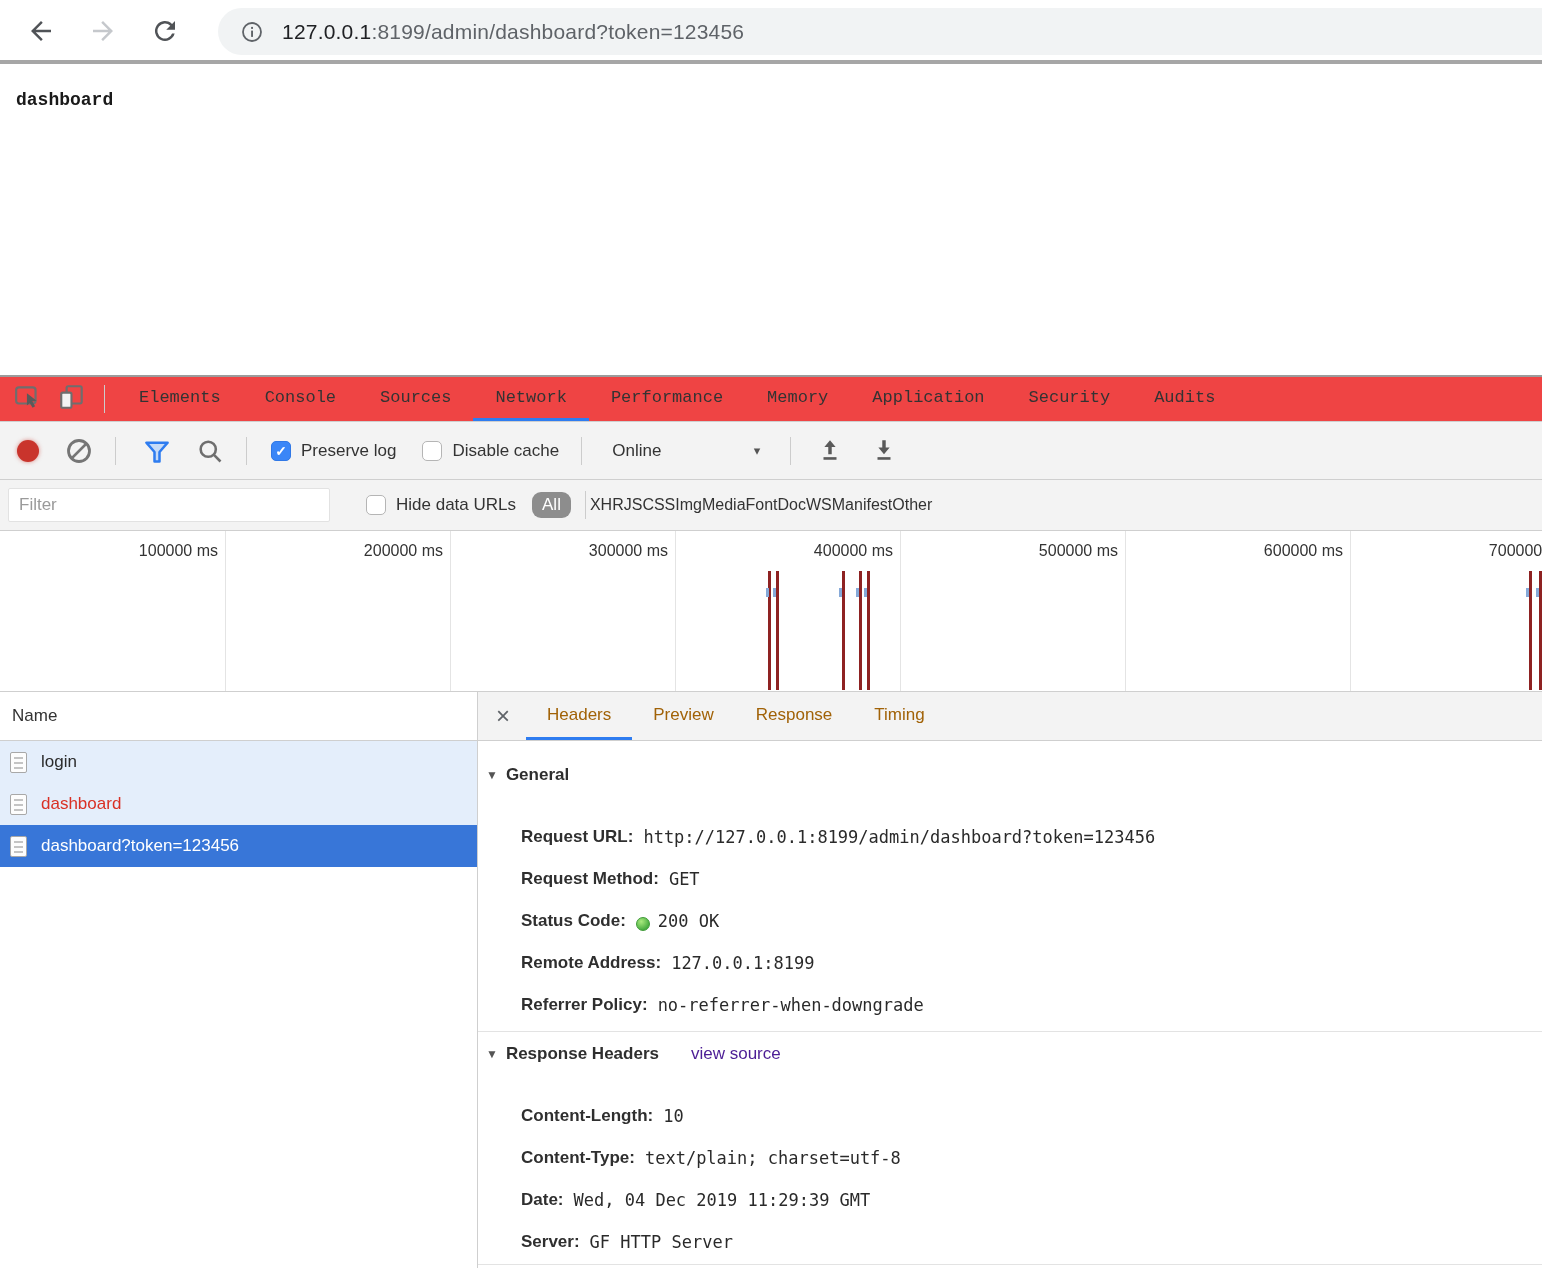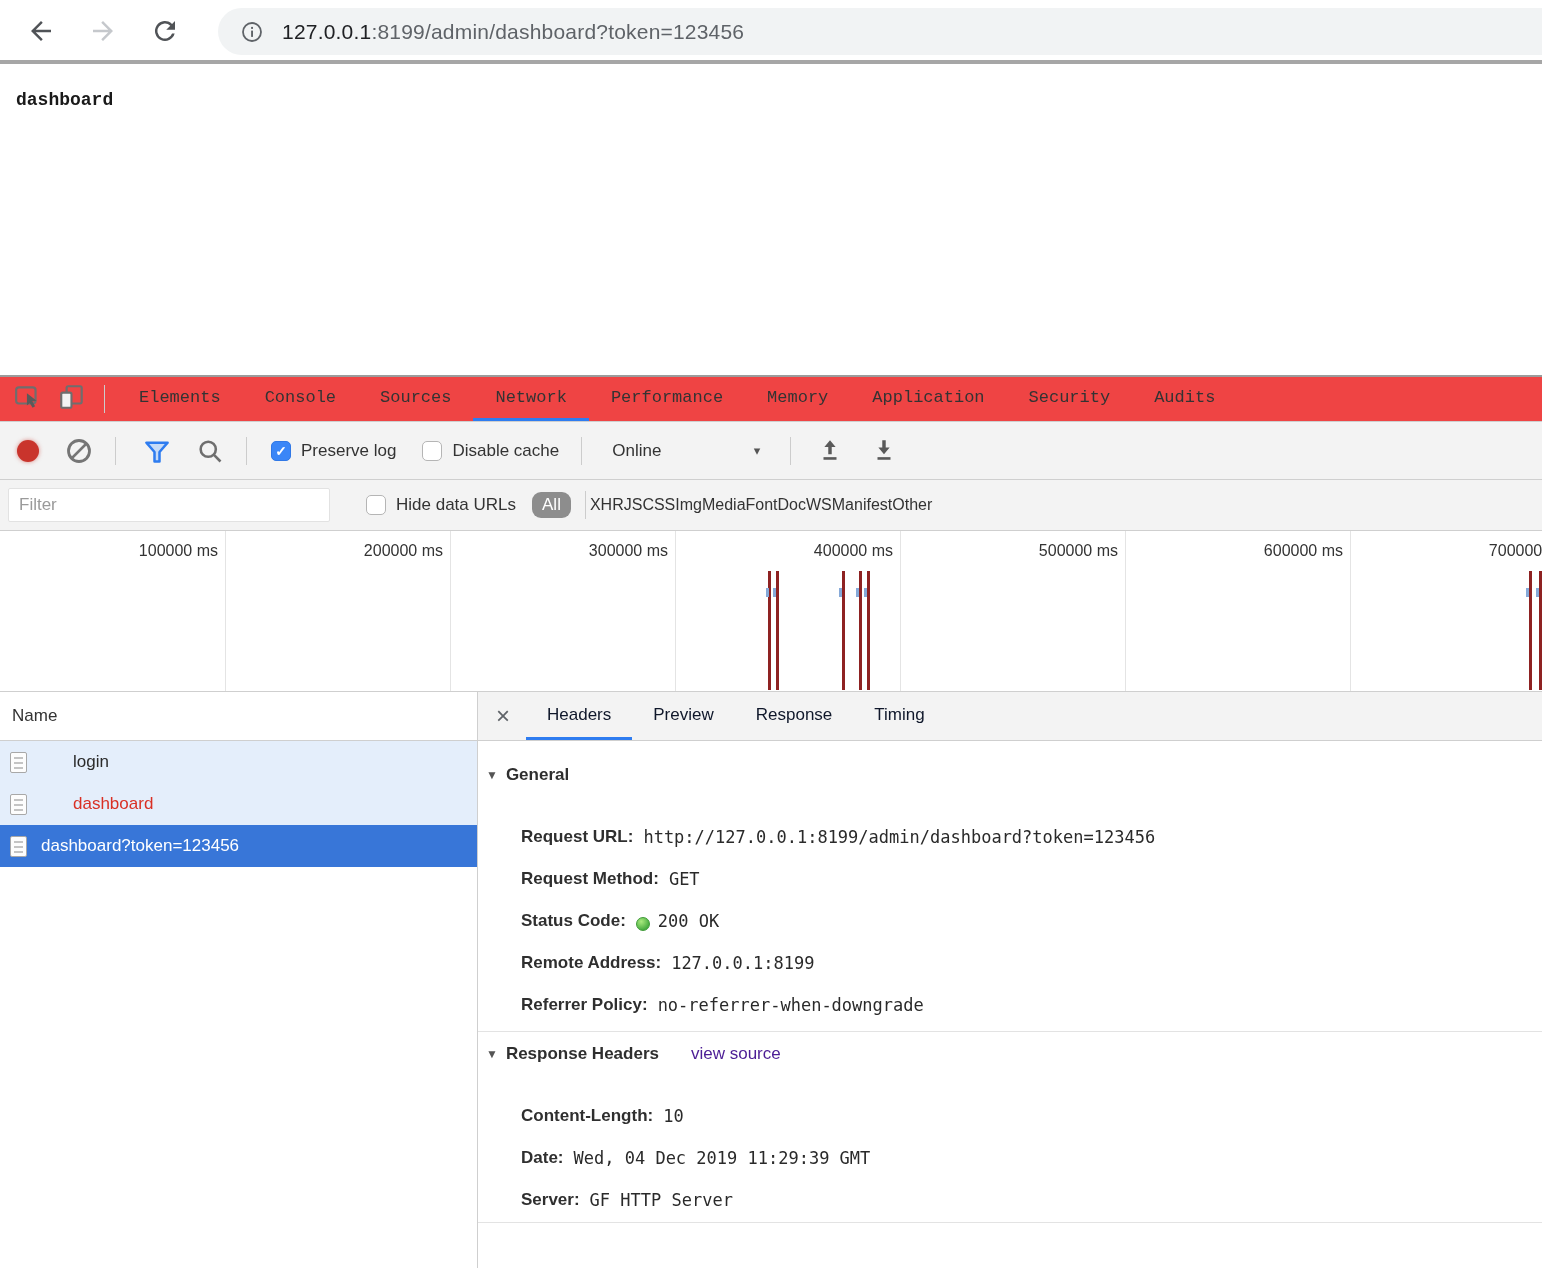--- a/index.html
+++ b/index.html
@@ -69,36 +69,36 @@
   .ov-grid { position:absolute; top:0; bottom:0; width:1px; background:#e4e4e4; }
   .ov-label { position:absolute; top:11px; font-size:16px; color:#333; white-space:nowrap; }
   .ov-redbar { position:absolute; top:40px; height:119px; width:3px; background:#8e2222; }
   .ov-tick { position:absolute; top:57px; height:9px; width:3px; background:#86a9d8; }
 
   .dt-main { height:576px; display:flex; }
   .left-col { width:478px; border-right:1px solid #cfcfcf; flex:none; }
   .name-header { height:49px; border-bottom:1px solid #cfcfcf; display:flex; align-items:center;
                  padding-left:12px; font-size:17px; color:#333; background:#fff; }
   .req-row { height:42px; display:flex; align-items:center; padding-left:10px; cursor:pointer; }
-  .req-row.tint { background:#e4eefb;gap:32px; }
+  .req-row.tint { background:#e4eefb; }
   .req-row.selected { background:#3876d8; }
   .req-row .doc-icon { width:17px; height:21px; background:#fdfdfd; border:1px solid #a8a8a8;
                        border-radius:2px; position:relative; flex:none; }
   .req-row .doc-icon::before { content:""; position:absolute; left:3px; right:3px; top:4px; height:13px;
           background:repeating-linear-gradient(#c4c4c4 0 2px, transparent 2px 5px); }
   .req-name { margin-left:14px; font-size:17px; color:#2b2b2b; white-space:nowrap; }
   .req-name.error { color:#d93025; }
   .req-row.selected .req-name { color:#fff; }
 
   .right-pane { flex:1; display:flex; flex-direction:column; overflow:hidden; }
   .detail-tabbar { height:49px; background:#f3f3f3; border-bottom:1px solid #cfcfcf;
                    display:flex; align-items:stretch; flex:none; }
   .close-x { display:flex; align-items:center; padding:0 16px 0 18px; font-size:24px; color:#5f6368;
              cursor:pointer; }
-  .detail-tab { display:flex; align-items:center; padding:0 21px; font-size:17px; color:#0f172a;
+  .detail-tab { display:flex; align-items:center; padding:0 21px; font-size:17px; color:#a16207;
                 border-bottom:3px solid transparent; cursor:pointer; }
   .detail-tab.active { border-bottom-color:#2e7cf0; }
 
   .detail-body { flex:1; background:#fff; overflow:hidden; }
   .section-head { height:44px; margin-top:12px; display:flex; align-items:center; padding-left:8px; }
   .disclosure { font-size:12px; color:#555; margin-right:8px; }
   .section-title { font-size:17px; font-weight:bold; color:#2f2f2f; }
   .view-source { font-size:17px; color:#4c1d95; margin-left:32px; cursor:pointer; }
   .kv { height:42px; display:flex; align-items:flex-end; margin-left:43px; }
   .kv:first-of-type { margin-top:0; }
@@ -332,20 +332,24 @@
           <span class="disclosure">▼</span>
           <span class="section-title">Response Headers</span>
           <span class="view-source">view source</span>
         </div>
         <div class="spacer8"></div>
         <div class="kv">
           <span class="k">Content-Length:</span>
           <span class="v">10</span>
         </div>
         <div class="kv">
+          <span class="k">Content-Type:</span>
+          <span class="v">text/plain; charset=utf-8</span>
+        </div>
+        <div class="kv">
           <span class="k">Date:</span>
           <span class="v">Wed, 04 Dec 2019 11:29:39 GMT</span>
         </div>
         <div class="kv">
           <span class="k">Server:</span>
           <span class="v">GF HTTP Server</span>
         </div>
         <div class="hdivider" style="margin-top:12px"></div>
       </div>
     </div>

